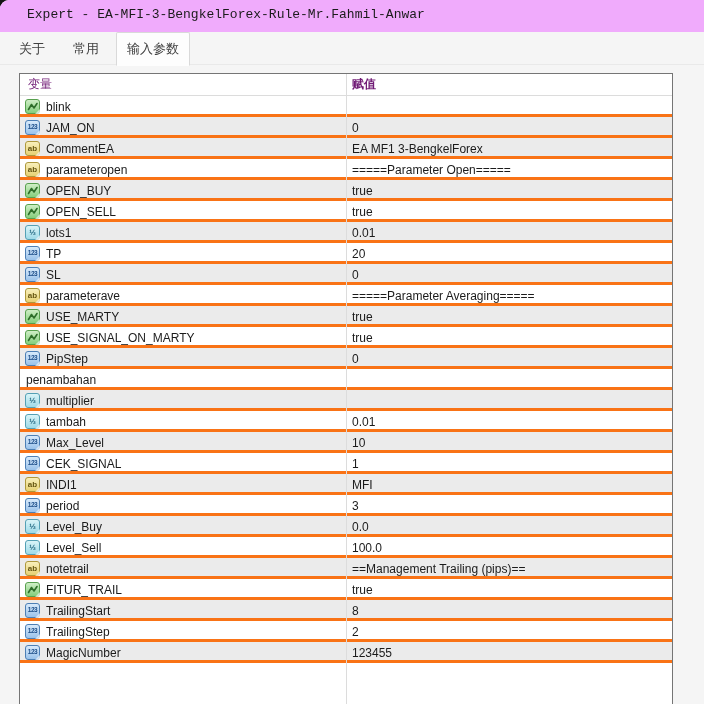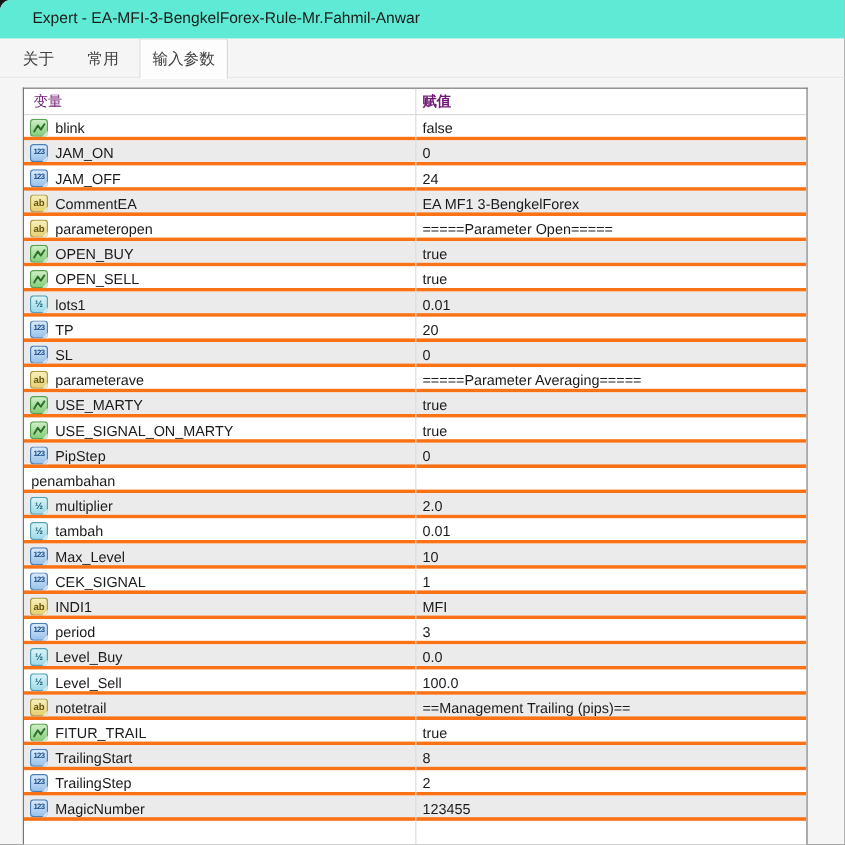--- a/index.html
+++ b/index.html
@@ -9,21 +9,21 @@
     font-family:"Liberation Sans","DejaVu Sans",sans-serif;
     -webkit-font-smoothing:antialiased;
   }
   .dialog{
     position:absolute;inset:0;
     background:#f5f5f5;
     border-top-left-radius:9px;
     overflow:hidden;
   }
   
-  .titlebar{position:absolute;left:0;top:0;width:100%;height:32px;background:#5eead4;}
+  .titlebar{position:absolute;left:0;top:0;width:100%;height:32px;background:#f0abfc;font-family:Liberation Mono, monospace;}
   .title-text{
     position:absolute;left:27px;top:7px;
     font-size:13px;color:#1b1b1b;white-space:nowrap;
   }
   
   .tabbar{position:absolute;left:8px;top:37px;height:28px;display:flex;align-items:flex-end;}
   .tab{
     font-size:13px;color:#404040;
     padding:5px 10px 7px 10px;margin-right:6px;
     background:transparent;border:1px solid transparent;border-bottom:none;
@@ -107,36 +107,28 @@
     <div id="tbody">
         <div class="row">
           <div class="cell-name">
             <span class="ticon t-bool">
               <svg width="13" height="13" viewBox="0 0 13 13">
                 <polyline points="2.5,9.5 5.5,4.5 8,8 11,3.5" fill="none" stroke="#2e6e2a" stroke-width="1.6" stroke-linecap="round" stroke-linejoin="round"></polyline>
               </svg>
             </span>
             <span class="rlabel">blink</span>
           </div>
-          <div class="cell-val">false</div>
         </div>
         <div class="row alt">
           <div class="cell-name">
             <span class="ticon t-int">123</span>
             <span class="rlabel">JAM_ON</span>
           </div>
           <div class="cell-val">0</div>
         </div>
-        <div class="row">
-          <div class="cell-name">
-            <span class="ticon t-int">123</span>
-            <span class="rlabel">JAM_OFF</span>
-          </div>
-          <div class="cell-val">24</div>
-        </div>
         <div class="row alt">
           <div class="cell-name">
             <span class="ticon t-string">ab</span>
             <span class="rlabel">CommentEA</span>
           </div>
           <div class="cell-val">EA MF1 3-BengkelForex</div>
         </div>
         <div class="row">
           <div class="cell-name">
             <span class="ticon t-string">ab</span>
@@ -224,21 +216,20 @@
           <div class="cell-val">0</div>
         </div>
         <div class="row">
           <div class="cell-val">penambahan</div>
         </div>
         <div class="row alt">
           <div class="cell-name">
             <span class="ticon t-double">½</span>
             <span class="rlabel">multiplier</span>
           </div>
-          <div class="cell-val">2.0</div>
         </div>
         <div class="row">
           <div class="cell-name">
             <span class="ticon t-double">½</span>
             <span class="rlabel">tambah</span>
           </div>
           <div class="cell-val">0.01</div>
         </div>
         <div class="row alt">
           <div class="cell-name">

